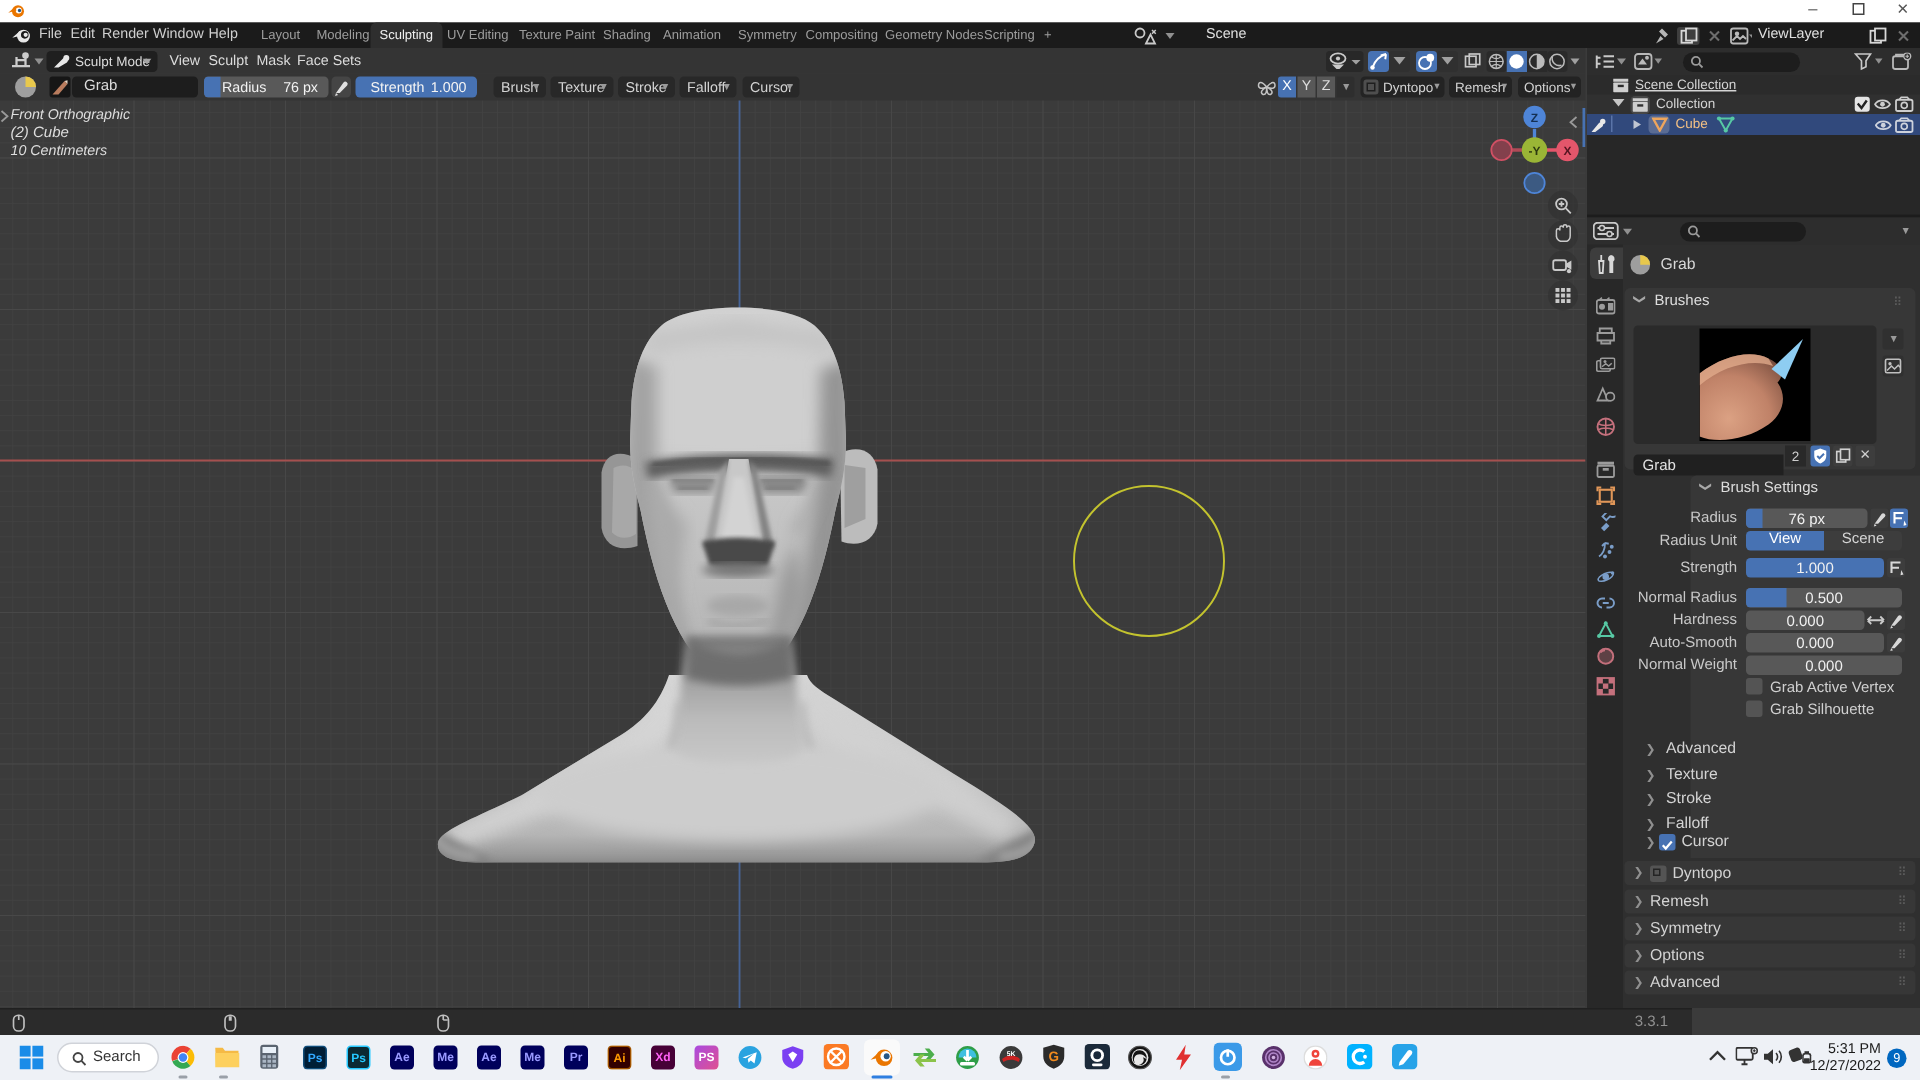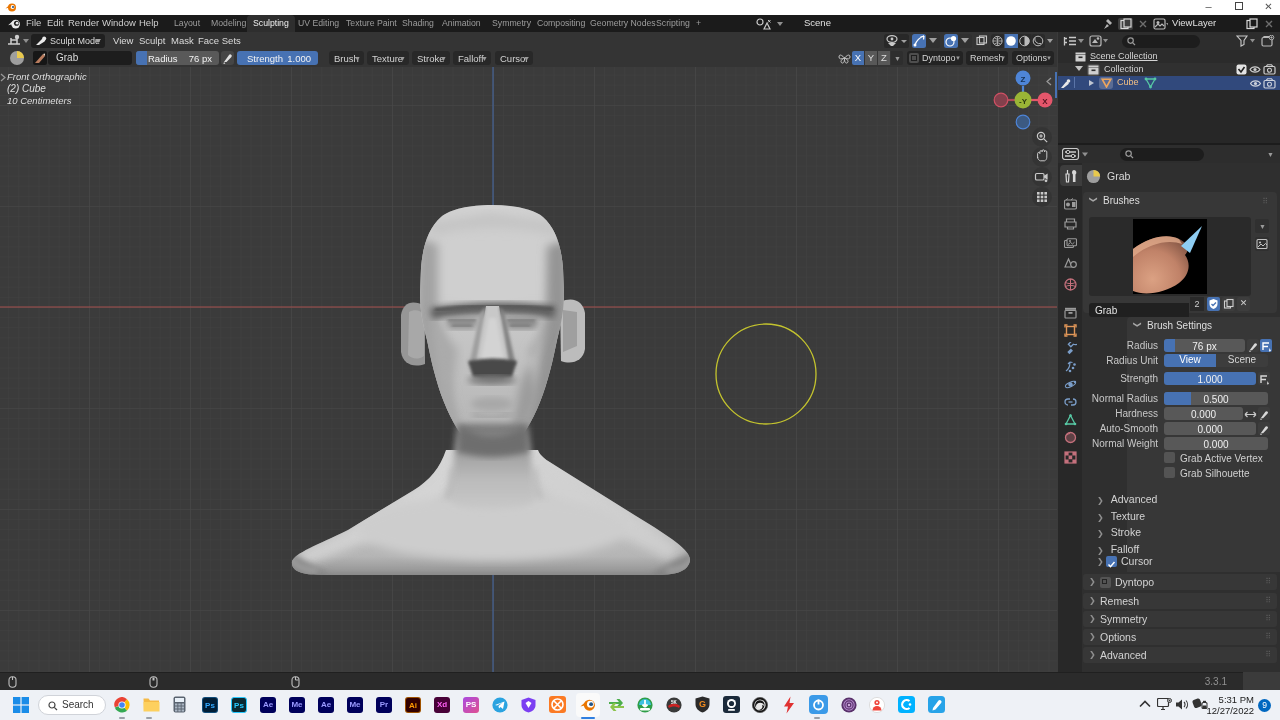--- a/index.html
+++ b/index.html
@@ -33,21 +33,21 @@
   .pchk{width:11px;height:11px;background:#545454;border-radius:2px;}
   .pclbl{font-size:10px;color:#d0d0d0;}
   .psub .parr{color:#8f8f8f;font-size:8px;}
   .parr{color:#8f8f8f;font-size:8px;}
   .pst{font-size:10.5px;color:#d3d3d3;margin-left:7px;}
   .ppanel{left:25px;width:194px;height:16px;background:#373737;border-radius:3px;}
   .ppanel .parr{position:absolute;top:3px;}
   .pt2{position:absolute;left:32px;top:1.5px;font-size:10.5px;color:#d3d3d3;}
   .grip{position:absolute;right:6px;top:3px;color:#5c5c5c;font-size:8px;}
   
-  #statusbar{left:0;top:672px;width:1243px;height:18px;background:#2b2b2b;border-top:1px solid #202020;}
+  #statusbar{left:0;top:672px;width:1128px;height:18px;background:#2b2b2b;border-top:1px solid #202020;}
   
   #taskbar{left:0;top:690px;width:1280px;height:30px;background:#eef1f6;}
   .tico{position:absolute;top:7px;width:16px;height:16px;border-radius:3px;font-size:8px;font-weight:bold;text-align:center;line-height:16px;color:#fff;}
   .lbl{white-space:nowrap;font-style:italic;}
 </style>
 </head>
 <body>
 <div id="app">
 
   <div class="abs" id="vpwrap" style="left:0;top:32px;width:1057px;height:640px;">

